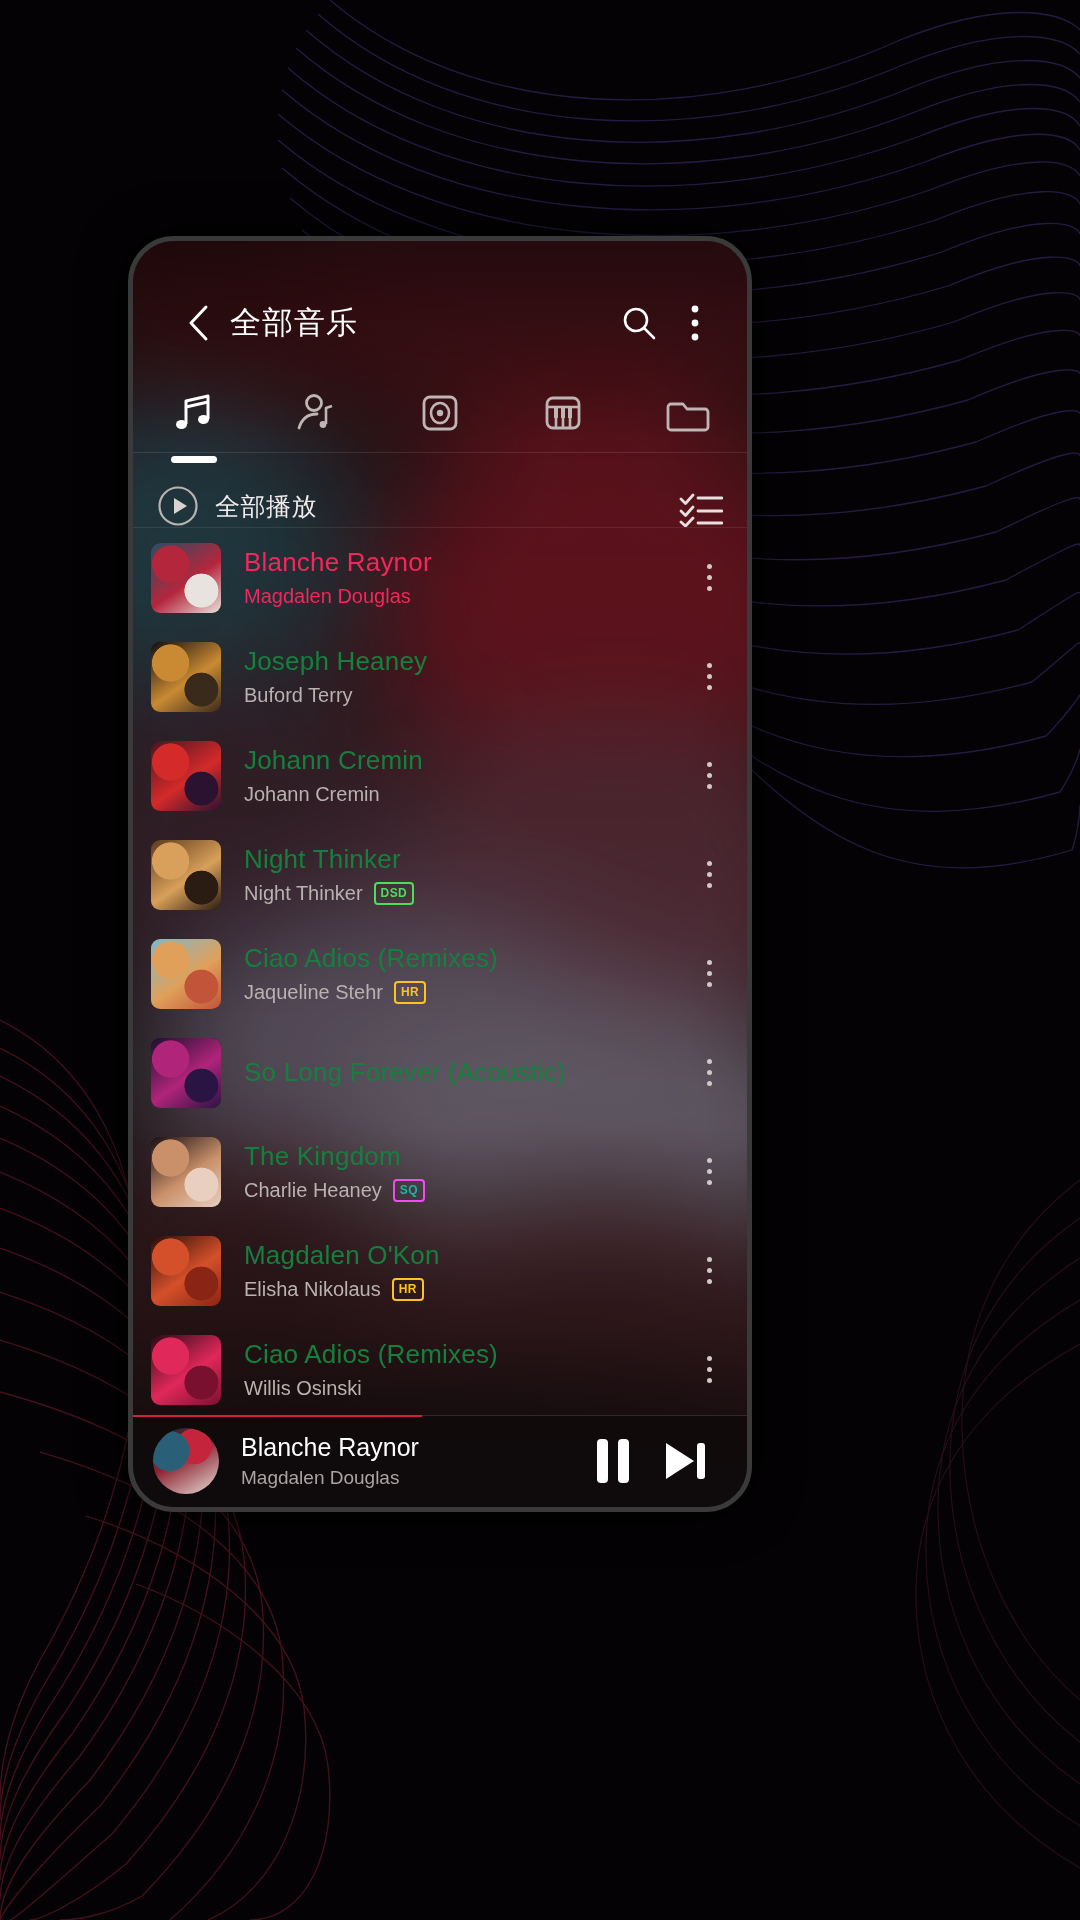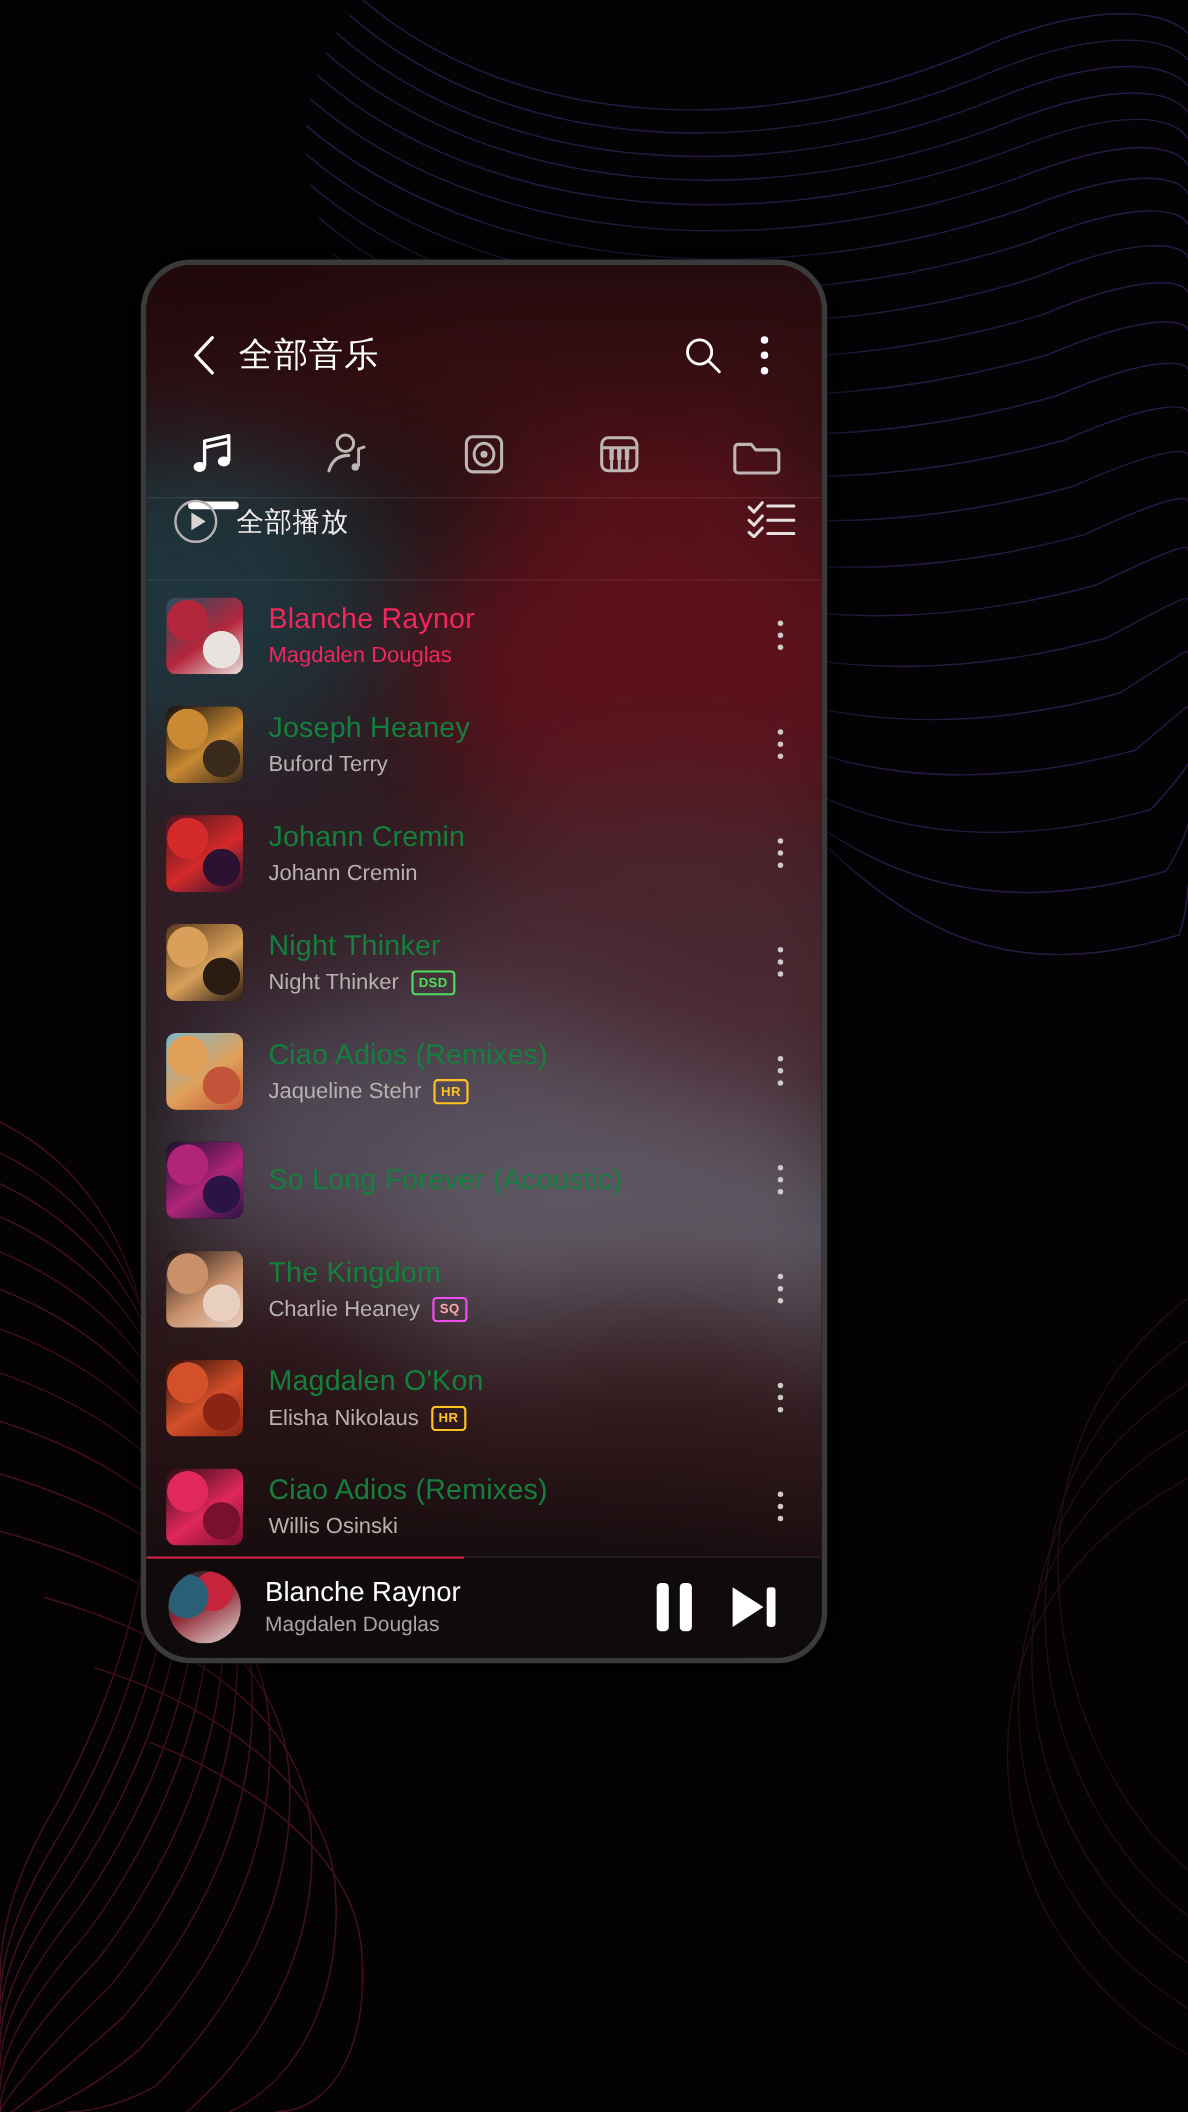--- a/index.html
+++ b/index.html
@@ -23,33 +23,33 @@
   #screen{position:absolute;inset:0;border-radius:41px;overflow:hidden;background:#191314;}
 
   
   .bgart{position:absolute;inset:-40px;filter:blur(58px) saturate(130%);opacity:.95;}
   .bgart .b{position:absolute;border-radius:50%;}
   .scrim{position:absolute;inset:0;background:
       linear-gradient(180deg,rgba(12,8,9,.72) 0%,rgba(14,10,11,.30) 16%,
       rgba(14,10,11,.22) 70%,rgba(10,7,8,.72) 100%);}
 
   
-  .topbar{position:absolute;left:4px;right:0;top:46px;height:72px;display:flex;align-items:center;padding:0 24px;}
+  .topbar{position:absolute;left:17px;right:0;top:46px;height:72px;display:flex;align-items:center;padding:0 24px;}
   .back{width:48px;height:48px;display:flex;align-items:center;justify-content:center;cursor:pointer;}
   .title{color:#fff;font-size:31px;letter-spacing:1px;margin-left:8px;flex:1;}
   .tbicon{width:56px;height:56px;display:flex;align-items:center;justify-content:center;cursor:pointer;}
 
   
   .tabs{position:absolute;left:0;right:0;top:130px;height:84px;display:flex;align-items:center;}
   .tab{flex:1;display:flex;flex-direction:column;align-items:center;justify-content:center;cursor:pointer;height:84px;position:relative;}
   .tab .ind{position:absolute;bottom:-8px;width:46px;height:7px;border-radius:4px;background:#fff;}
   .tabsep{position:absolute;left:0;right:0;top:211px;height:1px;background:rgba(255,255,255,.10);}
 
   
-  .playall{position:absolute;left:0;right:0;top:212px;height:74px;display:flex;align-items:flex-start;padding:0 24px;}
+  .playall{position:absolute;left:0;right:0;top:212px;height:74px;display:flex;align-items:flex-end;padding:0 24px;}
   .pa-left{display:flex;align-items:center;gap:16px;cursor:pointer;}
   .pa-label{color:#f1eceb;font-size:25px;letter-spacing:.5px;}
   .pa-right{margin-left:auto;cursor:pointer;display:flex;align-items:center;}
   .listsep{position:absolute;left:0;right:0;top:286px;height:1px;background:rgba(255,255,255,.09);}
 
   
   .list{position:absolute;left:0;right:0;top:287px;bottom:92px;overflow:hidden;}
   .row{height:99px;display:flex;align-items:center;padding:0 10px 0 18px;position:relative;cursor:pointer;}
   .art{width:70px;height:70px;border-radius:9px;flex:none;overflow:hidden;position:relative;background:#1a1416;}
   .art .g{position:absolute;inset:0;}
@@ -326,21 +326,21 @@
           </div>
         </div>
         <div class="row">
           <div class="art">
             <div class="g" style="background: radial-gradient(circle at 28% 30%, rgb(201, 144, 106) 0px, rgb(201, 144, 106) 26%, transparent 27%), radial-gradient(circle at 72% 68%, rgb(232, 207, 192) 0px, rgb(232, 207, 192) 24%, transparent 25%), linear-gradient(145deg, rgb(22, 14, 16) 0%, rgb(201, 144, 106) 55%, rgb(232, 207, 192) 100%);"></div>
           </div>
           <div class="meta">
             <div class="t1">The Kingdom</div>
             <div class="t2">
               <span>Charlie Heaney</span>
-              <span class="badge" style="color: #fca5a5; border-color: rgb(239, 77, 240);">SQ</span>
+              <span class="badge" style="color: #14b8a6; border-color: rgb(239, 77, 240);">SQ</span>
             </div>
           </div>
           <div class="kebab">
             <i></i>
             <i></i>
             <i></i>
           </div>
         </div>
         <div class="row">
           <div class="art">

